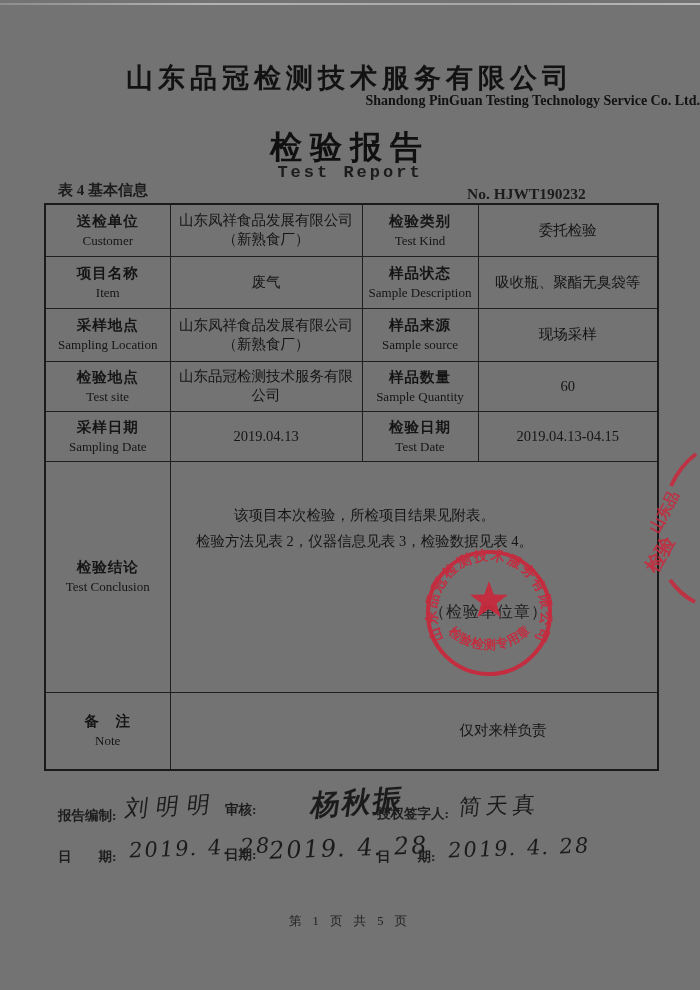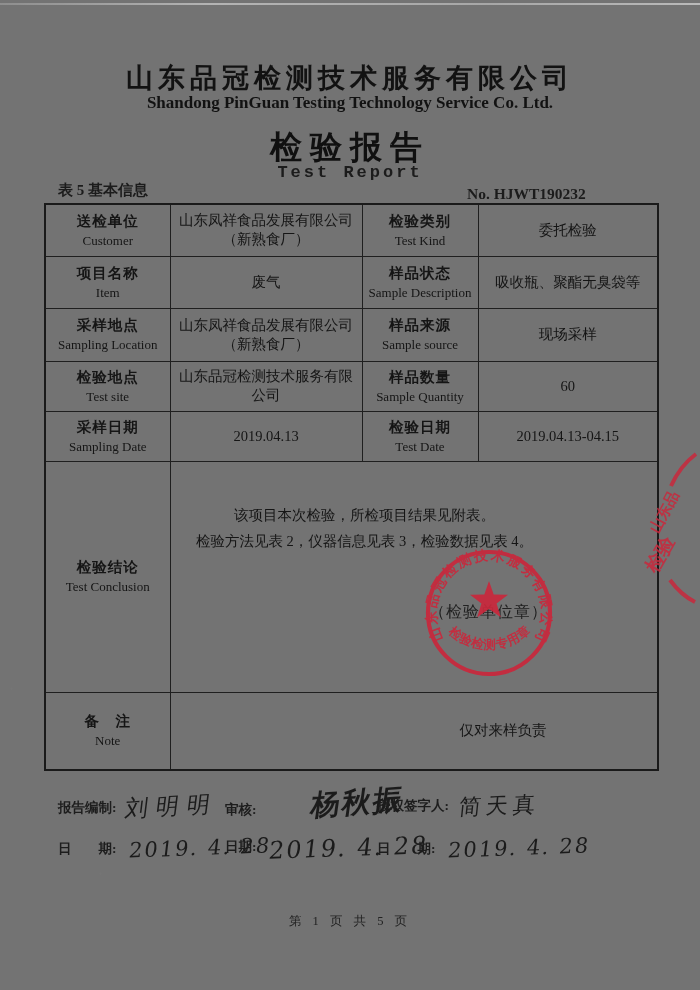--- a/index.html
+++ b/index.html
@@ -8,22 +8,22 @@
     position:relative; width:700px; height:990px; margin:0 auto;
     background:#737373; color:#1c1c1c; overflow:hidden;
   }
   .scan-edge { position:absolute; top:3px; left:0; width:100%; height:2px;
     background:linear-gradient(90deg,#9a9a9a,#cfcfcf 30%,#bdbdbd 70%,#d8d8d8); opacity:.7; }
 
   
   .company-cn { position:absolute; top:60px; left:0; width:100%; text-align:center;
     font-size:27px; font-weight:bold; letter-spacing:5px; color:#121212;
     font-family:"Liberation Serif", serif; }
-  .company-en { position:absolute; top:93px; left:0; width:100%; text-align:center;
-    font-size:17px; font-weight:bold; color:#121212; }
+  .company-en { position:absolute; top:93px; left:0; width:100%; text-align:right;
+    font-size:14px; font-weight:bold; color:#121212; }
   .report-title-cn { position:absolute; top:126px; left:0; width:100%; text-align:center;
     font-size:32px; font-weight:bold; letter-spacing:8px; color:#101010; }
   .report-title-en { position:absolute; top:163px; left:0; width:100%; text-align:center;
     font-size:17px; font-weight:bold; letter-spacing:3px;
     font-family:"Liberation Mono", monospace; }
 
   .table-caption { position:absolute; top:181px; left:58px; font-size:15px; font-weight:bold; }
   .report-no { position:absolute; top:185px; left:467px; font-size:15.5px; font-weight:bold; }
 
   
@@ -41,21 +41,21 @@
   .conclusion-text { position:absolute; top:40px; left:8px; width:372px;
     text-align:center; font-size:14.5px; line-height:26px; color:#151515; }
   .stamp-note { position:absolute; top:140px; left:318px; transform:translateX(-50%);
     font-size:16px; letter-spacing:1px; color:#222; z-index:1; white-space:nowrap; }
   .seal { position:absolute; top:76px; left:243px; width:150px; height:150px; z-index:2;
     opacity:.92; }
   .note-text { width:372px; text-align:right; }
 
   
   .sig-label { font-size:13.5px; font-weight:bold; color:#1d1d1d;
-    font-family:"Liberation Serif", serif; white-space:pre; }
+    font-family:"Liberation Serif", serif; white-space:pre;margin-top:8px; }
   .hand { font-family:"DejaVu Serif", serif; color:#1b1b1b; white-space:nowrap; }
   .sig-row { position:absolute; display:flex; align-items:flex-start; }
   #sig1 { top:799px; left:58px; } #sig2 { top:793px; left:225px;gap:40px; } #sig3 { top:797px; left:377px; }
   #date1 { top:840px; left:58px; } #date2 { top:838px; left:225px; } #date3 { top:840px; left:377px; }
   .hand-sig1 { font-size:23px; transform:rotate(-3deg) skewX(-10deg); letter-spacing:8px; margin-left:8px; margin-top:-8px; }
   .hand-sig2 { font-size:29px; transform:rotate(-4deg) skewX(-12deg); letter-spacing:2px; margin-left:14px; margin-top:-10px; font-weight:bold; }
   .hand-sig3 { font-size:22px; transform:rotate(-2deg) skewX(-8deg); letter-spacing:5px; margin-left:10px; margin-top:-6px; }
   .hand-date { font-size:21px; transform:rotate(-2deg) skewX(-9deg); letter-spacing:2px; margin-left:12px; margin-top:-4px; }
 
   .footer { position:absolute; top:913px; left:0; width:100%; text-align:center;
@@ -71,21 +71,21 @@
 <body>
 
 <div class="page">
   <div class="scan-edge"></div>
 
   <div class="company-cn">山东品冠检测技术服务有限公司</div>
   <div class="company-en">Shandong PinGuan Testing Technology Service Co. Ltd.</div>
   <div class="report-title-cn">检验报告</div>
   <div class="report-title-en">Test Report</div>
 
-  <div class="table-caption">表 5 基本信息</div>
+  <div class="table-caption">表 4 基本信息</div>
   <div class="report-no">No. HJWT190232</div>
 
   <table class="info">
     <colgroup>
         <col class="col-l1">
         <col class="col-v1">
         <col class="col-l2">
         <col class="col-v2">
       </colgroup>
     <tbody>

